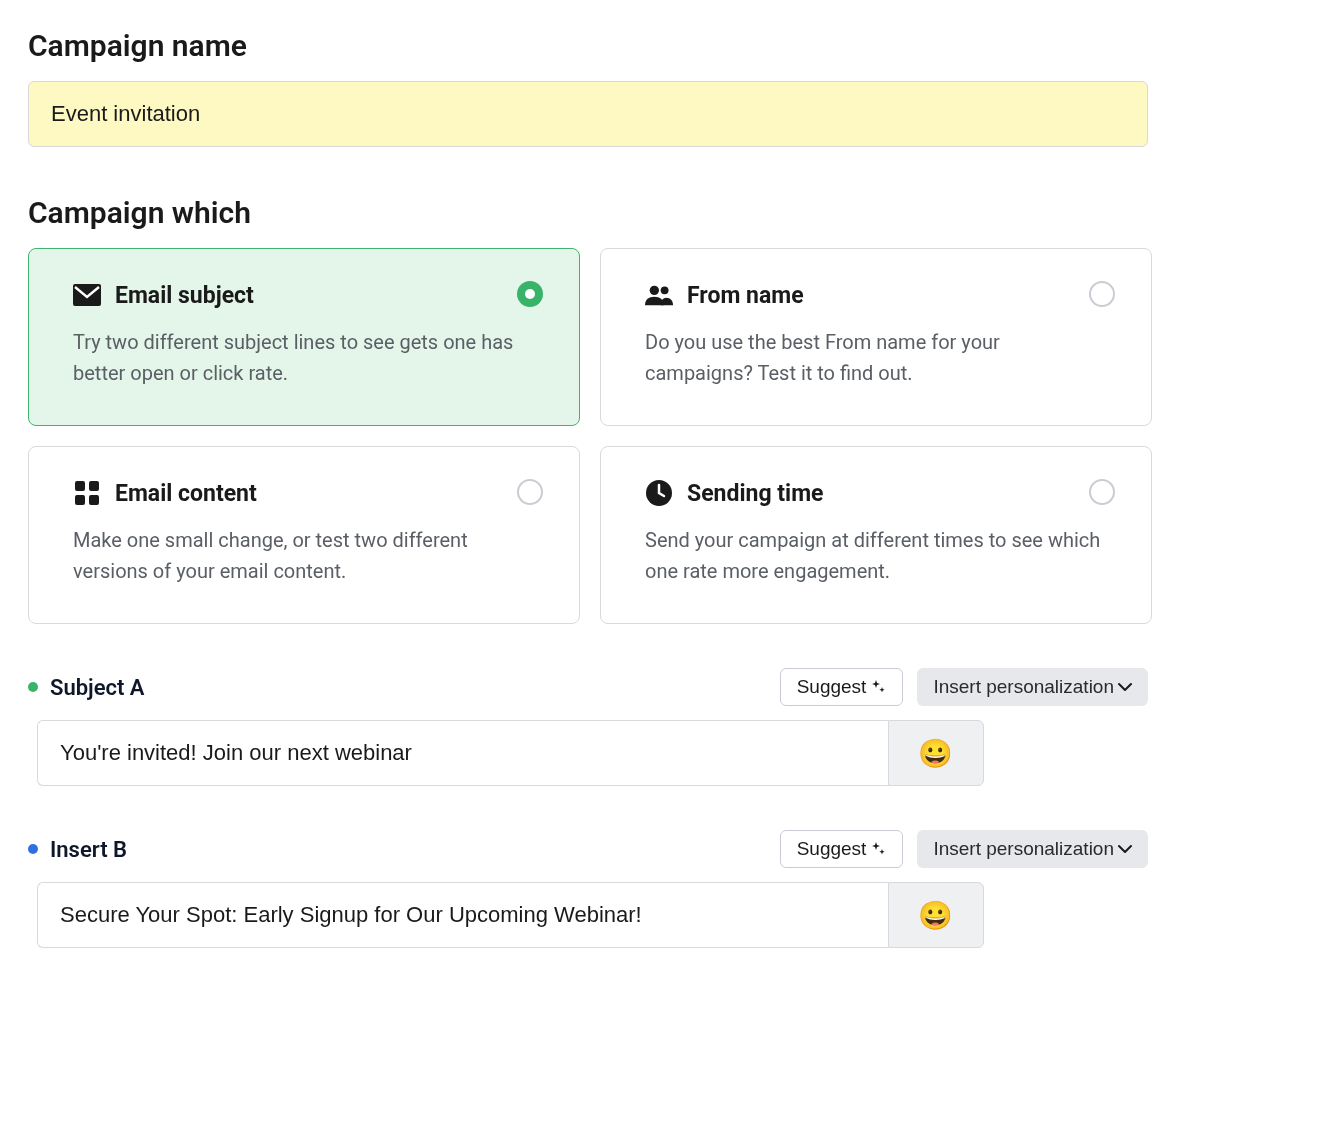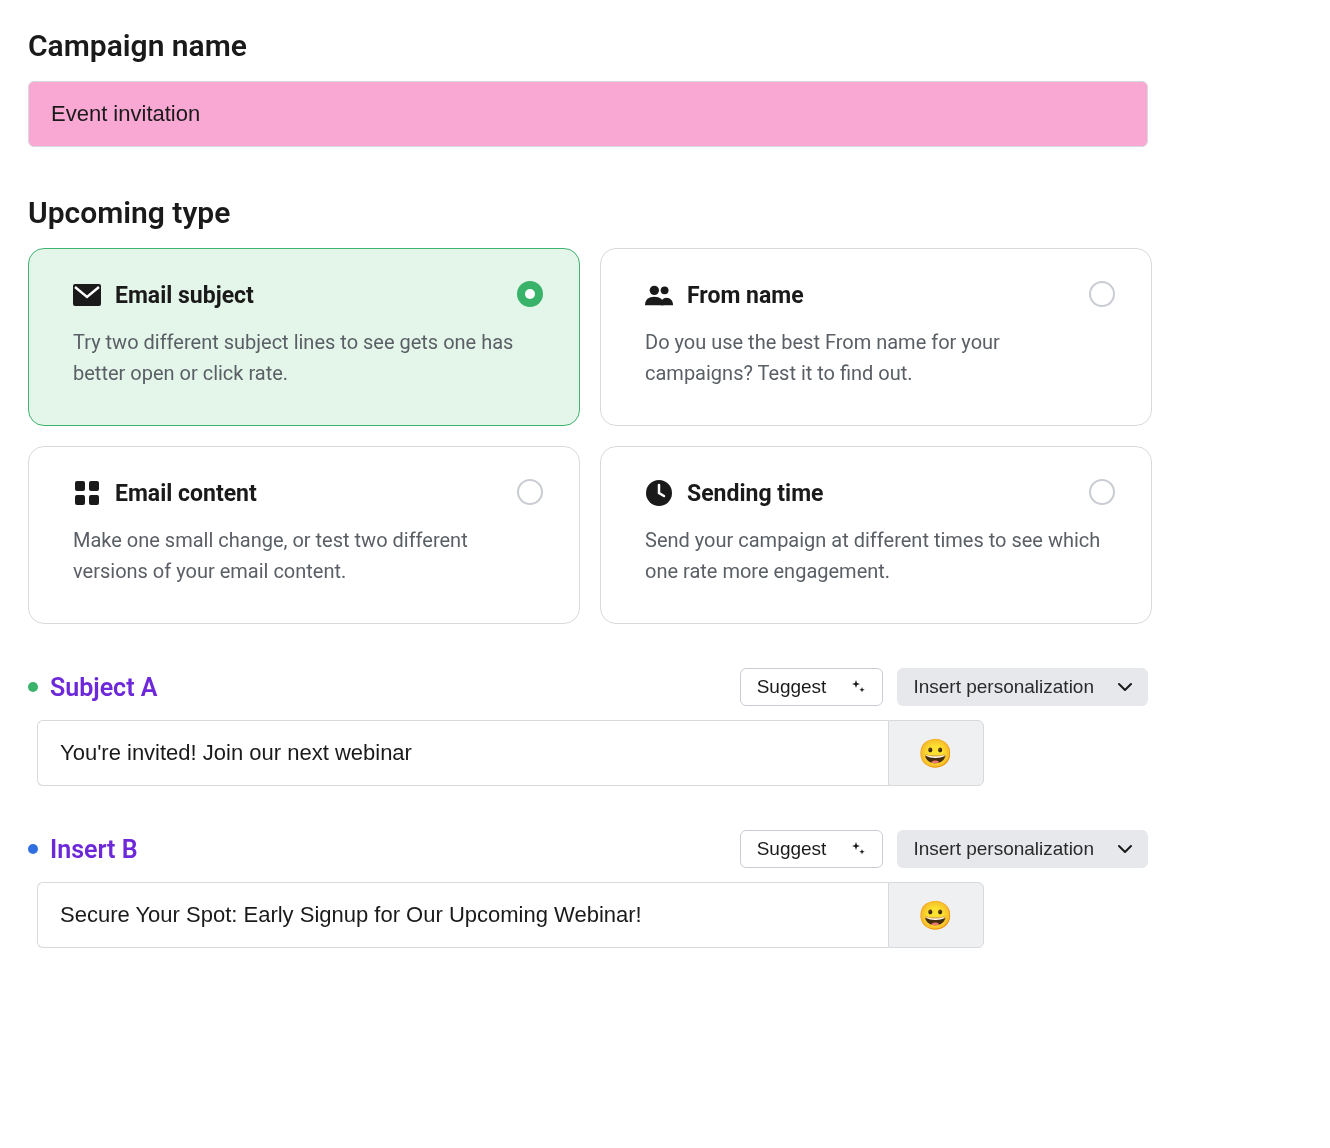--- a/index.html
+++ b/index.html
@@ -18,33 +18,33 @@
   }
   .text-input {
     width: 1120px;
     height: 66px;
     border: 1px solid #d7d9dd;
     border-radius: 6px;
     padding: 12px 22px;
     font-size: 22px;
     color: #1a1a1a;
     outline: none;
-    background: #f9a8d4;
+    background: #fef9c3;
   }
   .text-input::placeholder { color: #9aa0a6; }
   .campaign-type-section { margin-top: 48px; }
   .type-grid {
     display: grid;
     grid-template-columns: 552px 552px;
     gap: 20px;
     width: 1124px;
   }
   .type-card {
     border: 1px solid #d7d9dd;
-    border-radius: 16px;
+    border-radius: 8px;
     padding: 32px 44px 36px 44px;
     cursor: pointer;
     position: relative;
     background: #fff;
   }
   .type-card.selected {
     border: 1px solid #3fb46f;
     background: #e4f6ea;
   }
   .card-header {
@@ -84,26 +84,26 @@
   .subject-header {
     display: flex;
     align-items: center;
     justify-content: space-between;
     margin-bottom: 14px;
   }
   .subject-label-wrap { display: flex; align-items: center; gap: 12px; }
   .dot { width: 10px; height: 10px; border-radius: 50%; }
   .dot.green { background: #39b36a; }
   .dot.blue { background: #2f6fe0; }
-  .subject-label { font-size: 25px; font-weight: 600; color: #6d28d9; }
+  .subject-label { font-size: 22px; font-weight: 600; color: #0f172a; }
   .header-buttons { display: flex; gap: 14px; align-items: center; }
   .btn {
     display: inline-flex;
     align-items: center;
-    gap: 24px;
+    gap: 4px;
     border-radius: 6px;
     font-size: 19px;
     font-weight: 500;
     cursor: pointer;
     height: 38px;
     padding: 8px 16px;
   }
   .btn-outline {
     background: #fff;
     border: 1px solid #c9cdd3;
@@ -147,21 +147,21 @@
 </style>
 </head>
 <body>
 
 <div>
   <div class="section-label">Campaign name</div>
   <input class="text-input" type="text" value="Event invitation" style="">
 </div>
 
 <div class="campaign-type-section">
-  <div class="section-label">Upcoming type</div>
+  <div class="section-label">Campaign which</div>
   <div class="type-grid">
 
     <div class="type-card selected">
       <div class="card-header">
         <span class="card-icon">
           <svg width="28" height="22" viewBox="0 0 28 22">
             <path d="M2 0 H26 A2 2 0 0 1 28 2 V20 A2 2 0 0 1 26 22 H2 A2 2 0 0 1 0 20 V2 A2 2 0 0 1 2 0 Z" fill="#1a1a1a"></path>
             <path d="M2 3 L14 13 L26 3" fill="none" stroke="#fff" stroke-width="2.4"></path>
           </svg>
         </span>

